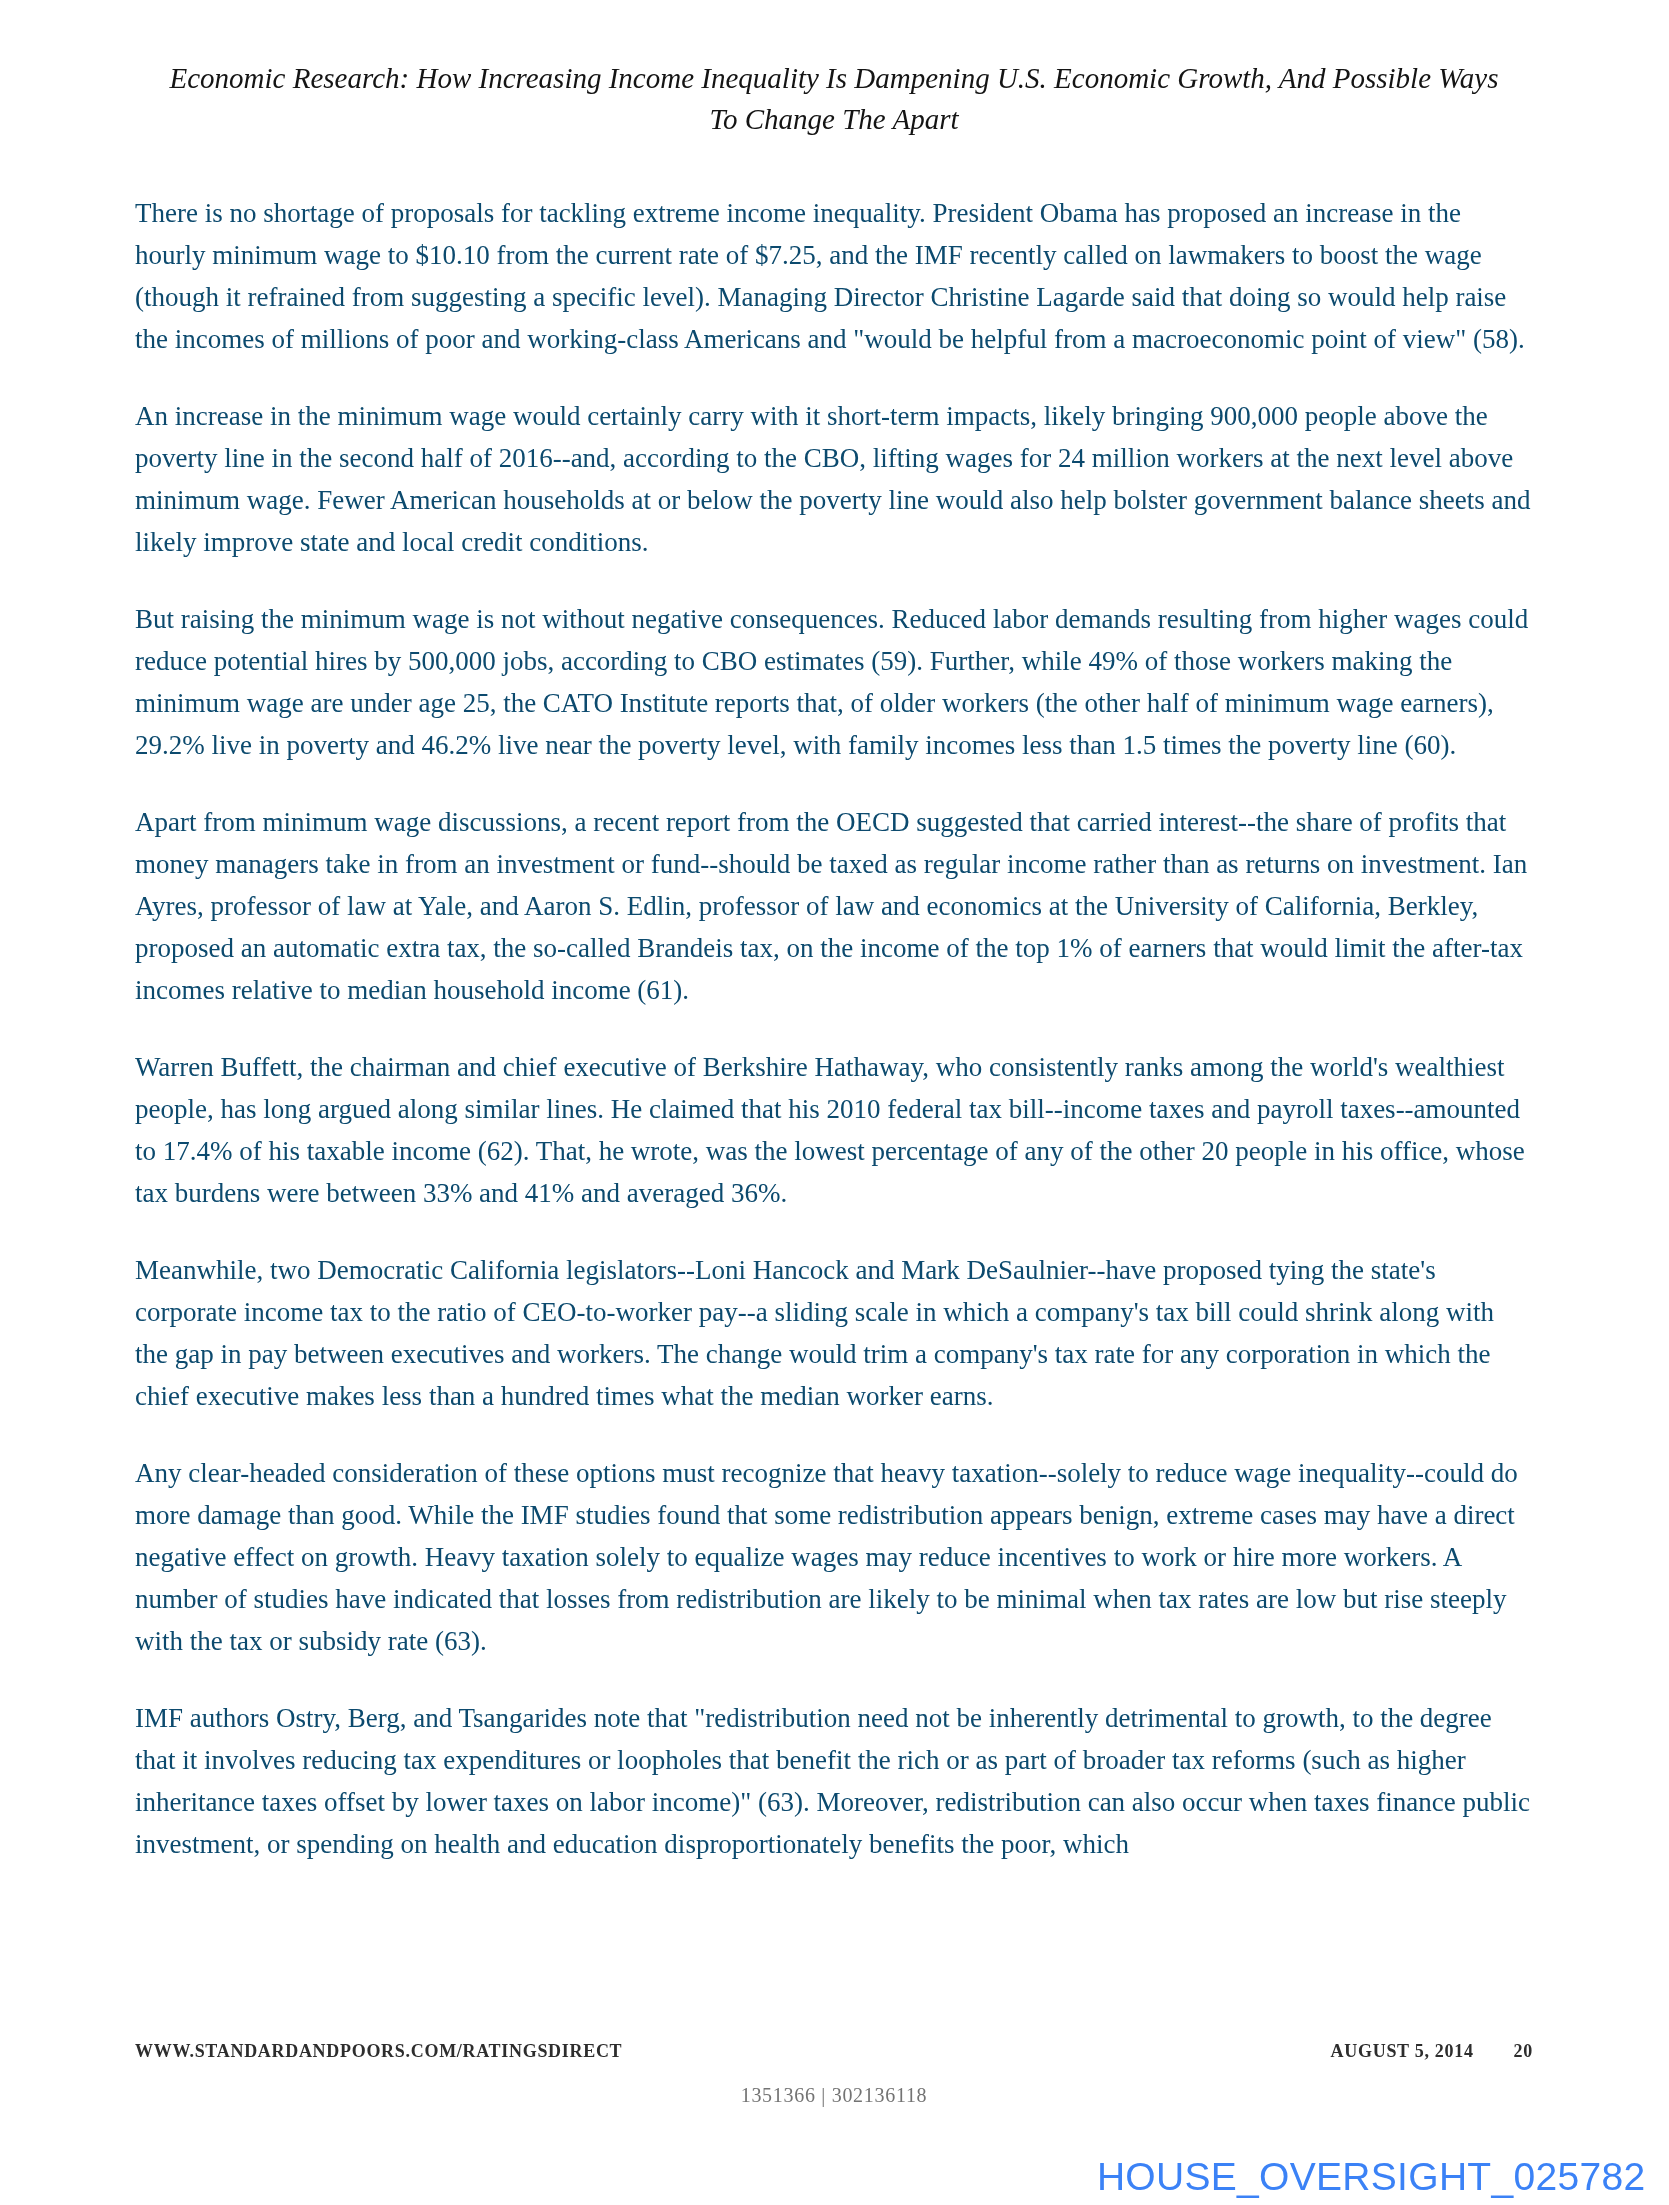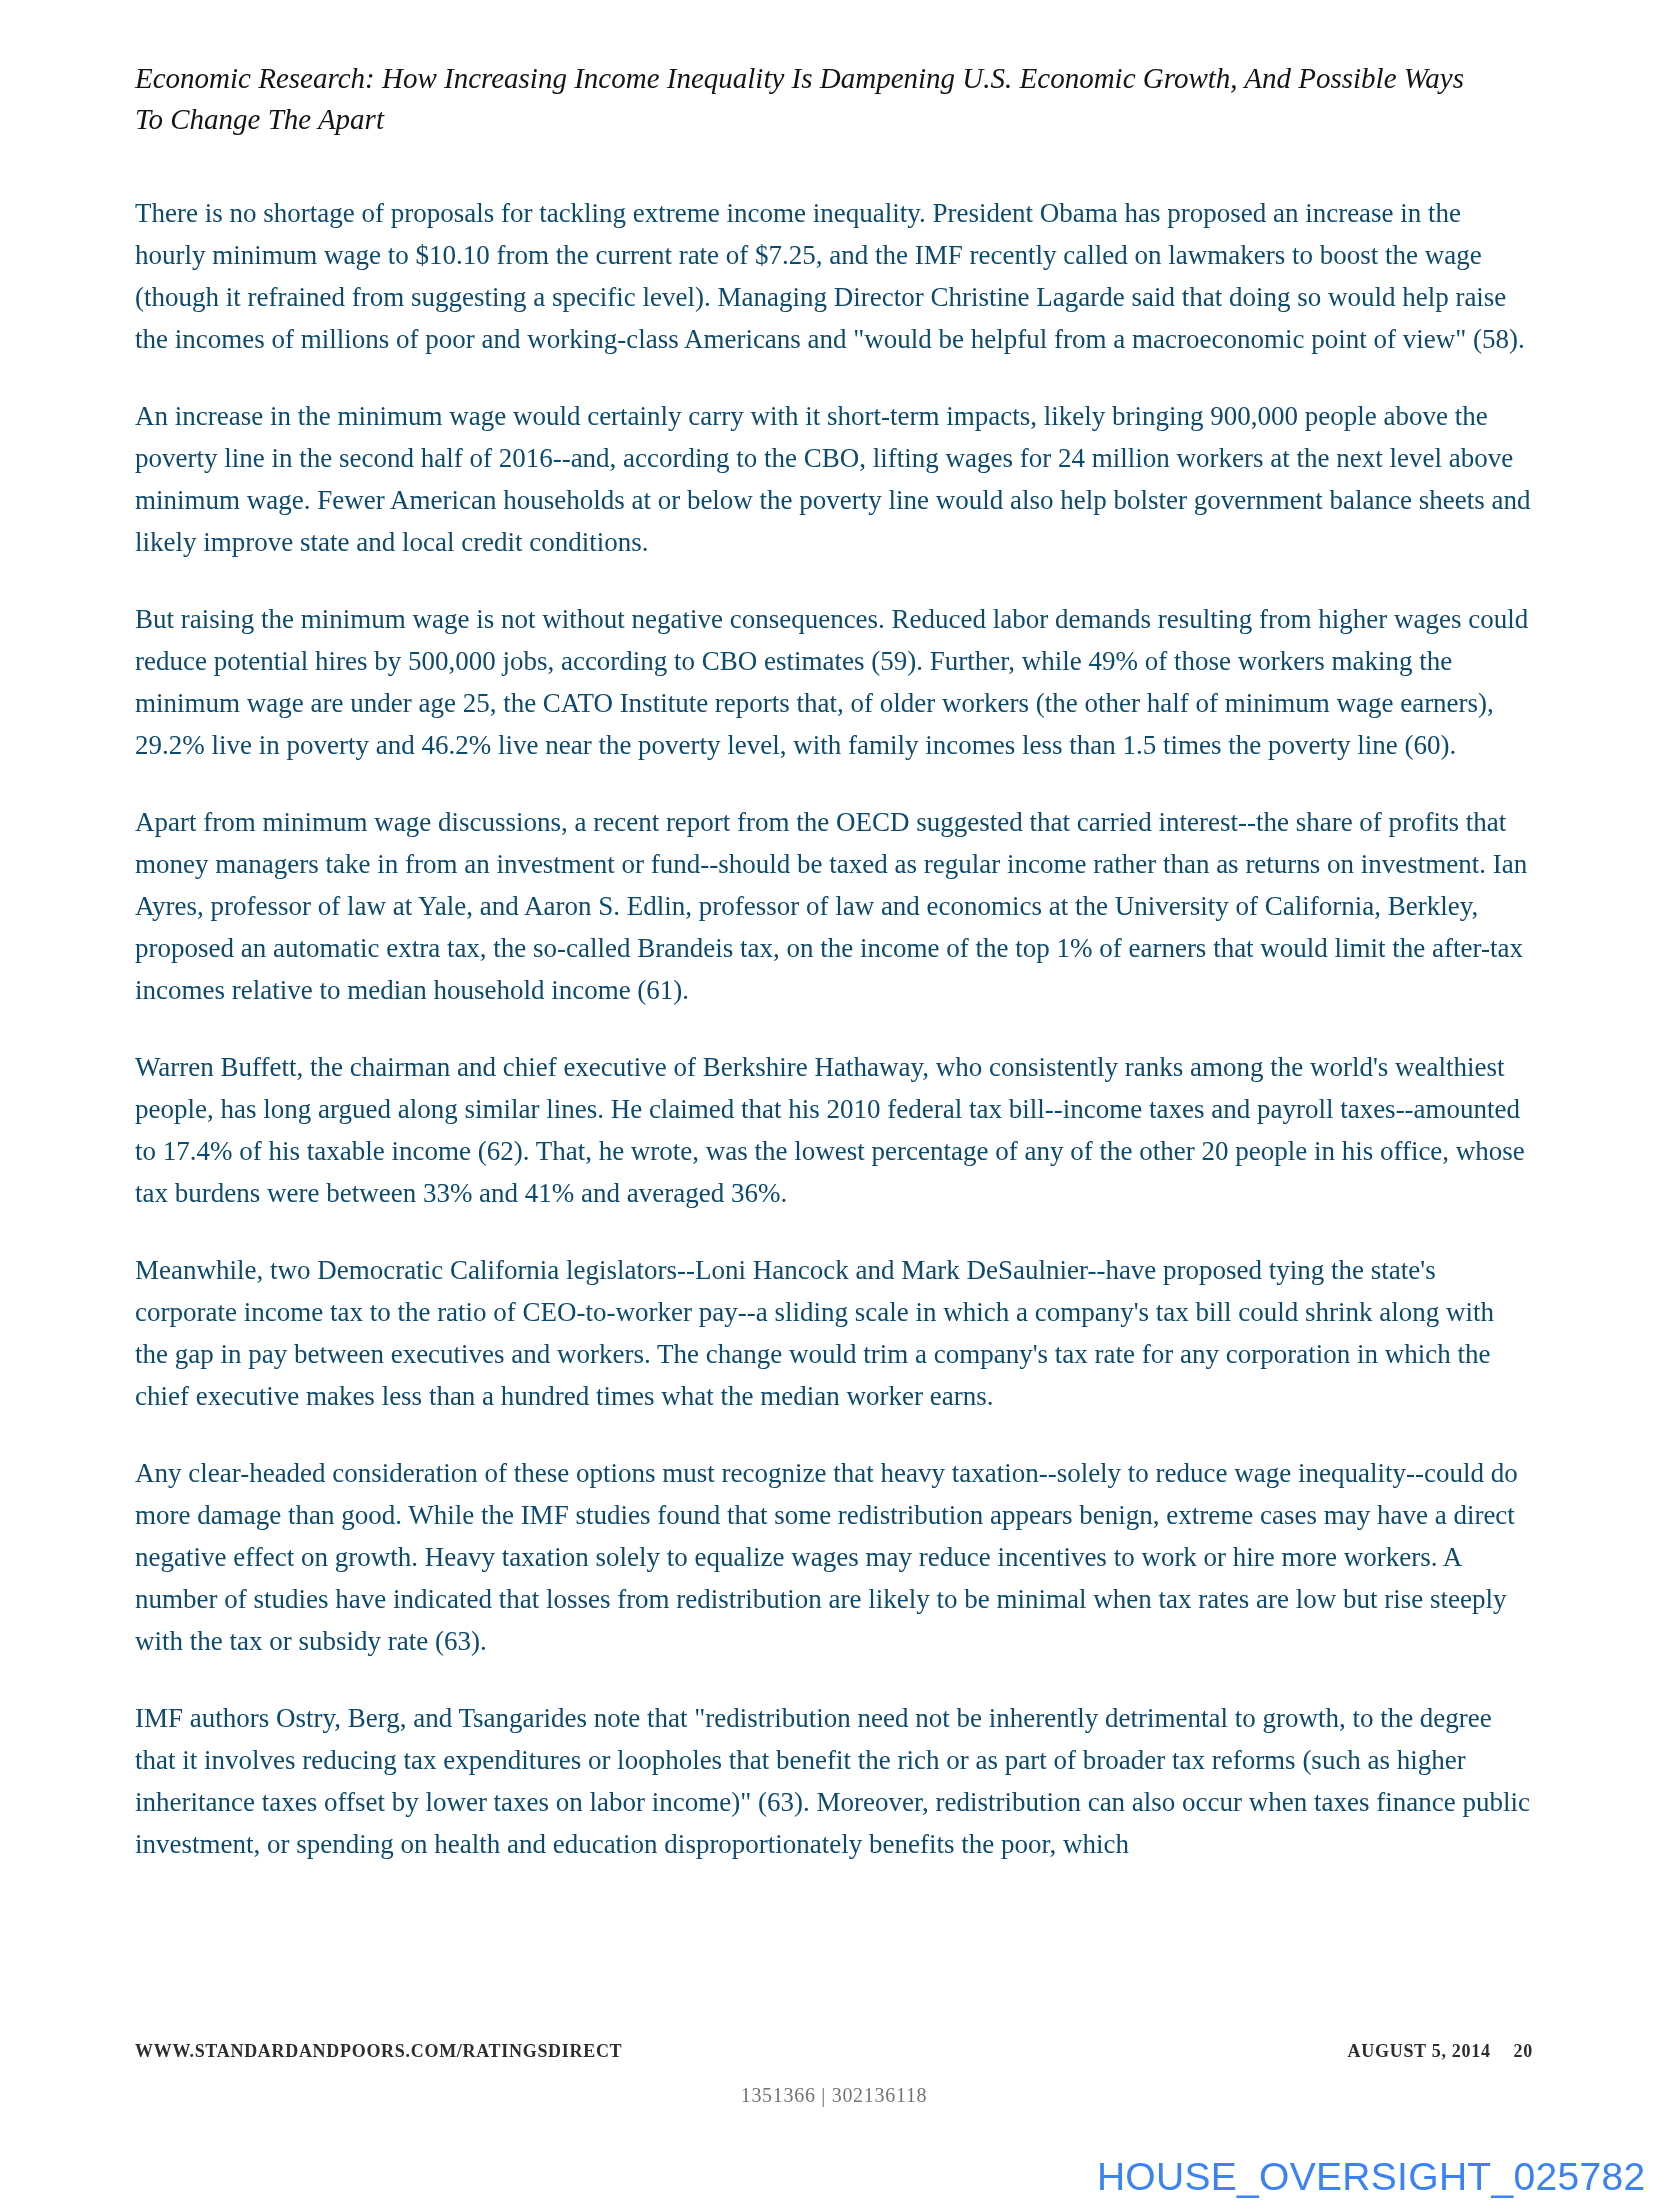--- a/index.html
+++ b/index.html
@@ -14,21 +14,21 @@
     background: #ffffff;
     font-family: "Liberation Serif", serif;
     color: #111111;
     overflow: hidden;
   }
   .doc-header {
     position: absolute;
     left: 135px;
     width: 1398px;
     top: 58px;
-    text-align: left;
+    text-align: center;
     font-style: italic;
     font-size: 29px;
     line-height: 41px;
     color: #141414;
   }
   .doc-header .title-line {
     display: block;
     white-space: nowrap;
   }
   .body-text {
@@ -51,21 +51,21 @@
     top: 2041px;
     display: flex;
     justify-content: space-between;
     align-items: flex-end;
     font-weight: bold;
     font-size: 18px;
     letter-spacing: 0.7px;
     color: #2d2d2d;
   }
   .footer-page-number {
-    margin-left: 23px;
+    margin-left: 40px;
   }
   .doc-id-row {
     position: absolute;
     left: 135px;
     width: 1398px;
     top: 2084px;
     text-align: center;
     font-size: 20px;
     letter-spacing: 0.7px;
     color: #737373;

